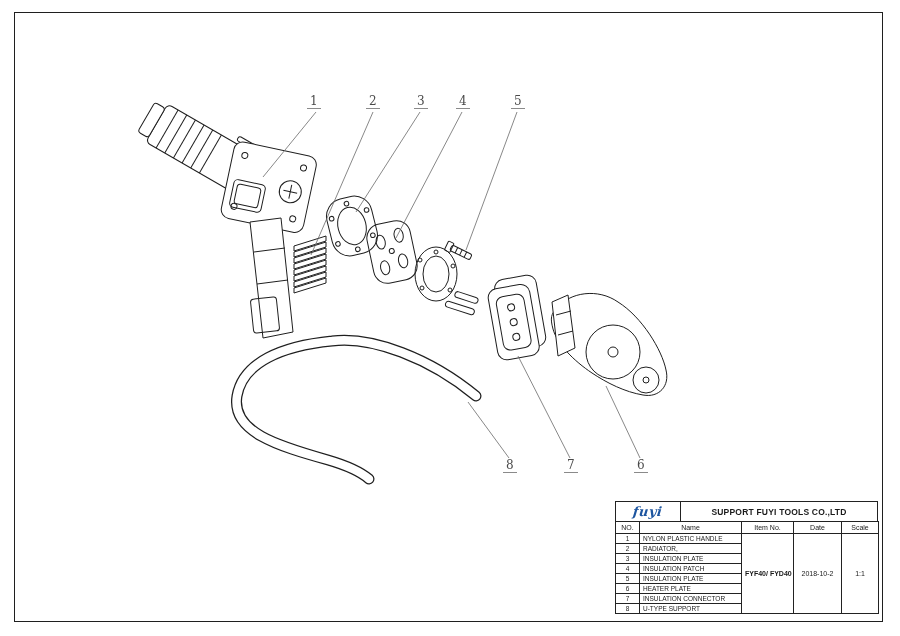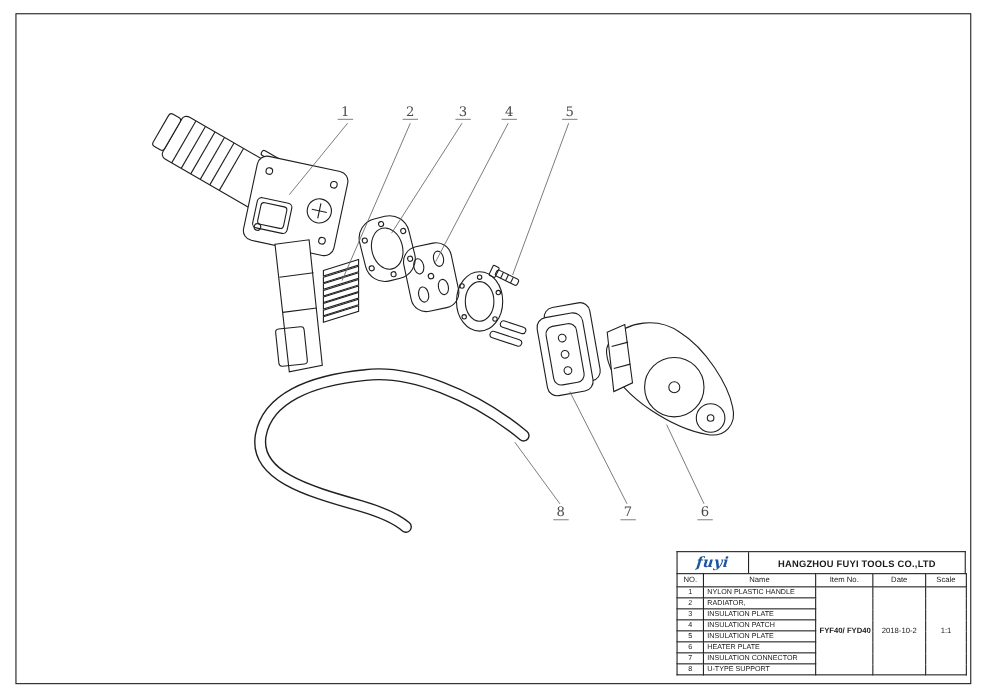--- a/index.html
+++ b/index.html
@@ -163,21 +163,21 @@
 <div class="callout" style="left:511px;top:95px">5</div>
 <div class="callout" style="left:503px;top:459px">8</div>
 <div class="callout" style="left:564px;top:459px">7</div>
 <div class="callout" style="left:634px;top:459px">6</div>
 
 <div class="titleblock">
   <div class="tb-top">
     <div class="tb-logo">
       <span class="logo-text">fuyi</span>
     </div>
-    <div class="tb-company">HANGZHOU FUYI TOOLS CO.,LTD</div>
+    <div class="tb-company">SUPPORT FUYI TOOLS CO.,LTD</div>
   </div>
   <table class="tb-table">
     <colgroup>
       <col style="width:24px">
         <col style="width:102px">
         <col style="width:52px">
         <col style="width:48px">
         <col style="width:37px">
     </colgroup>
     <tbody>

